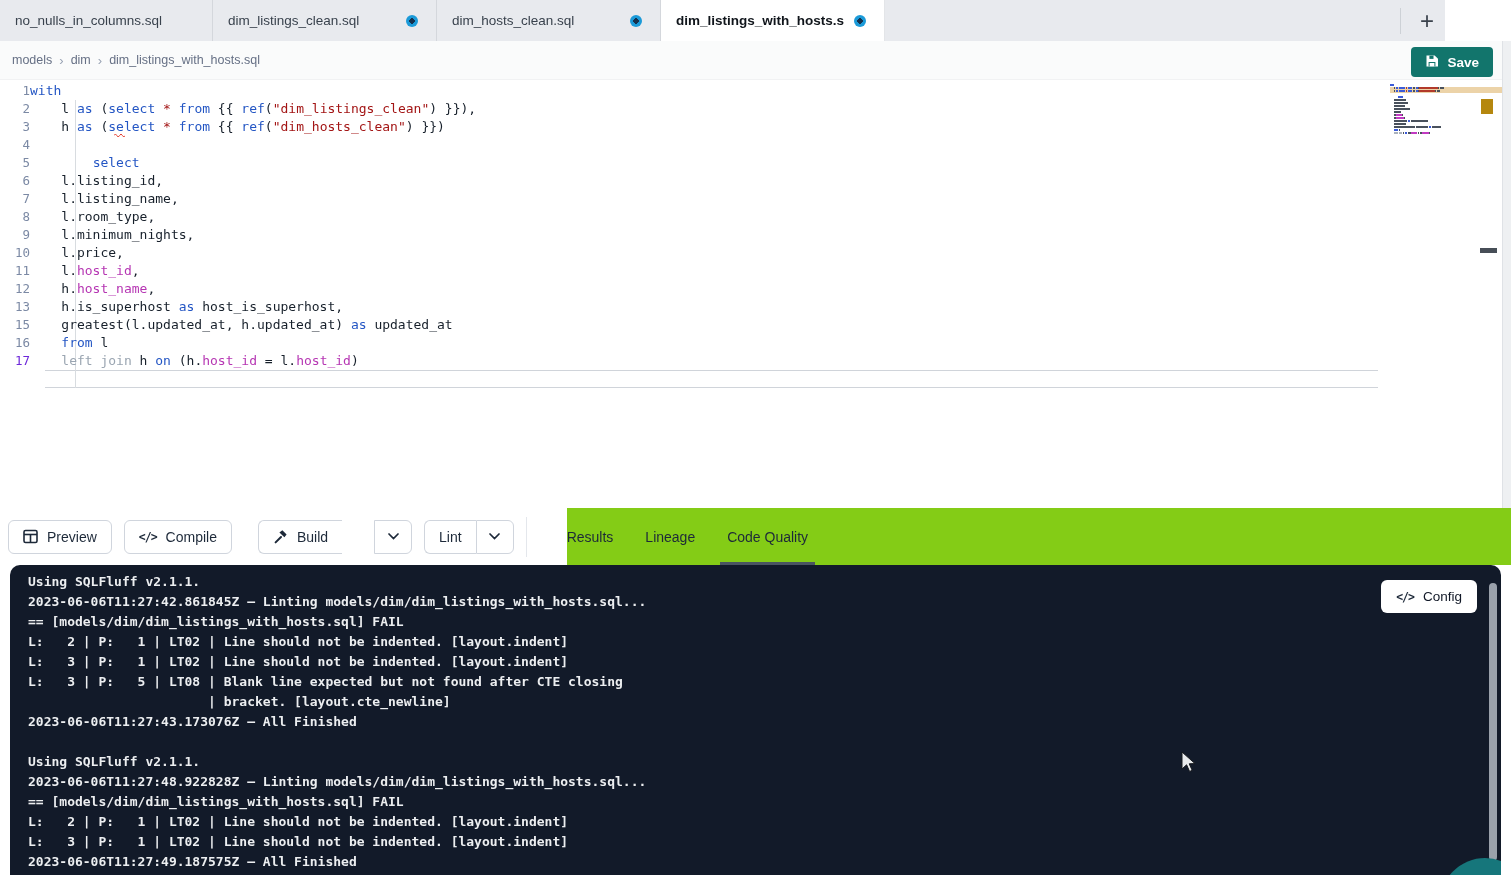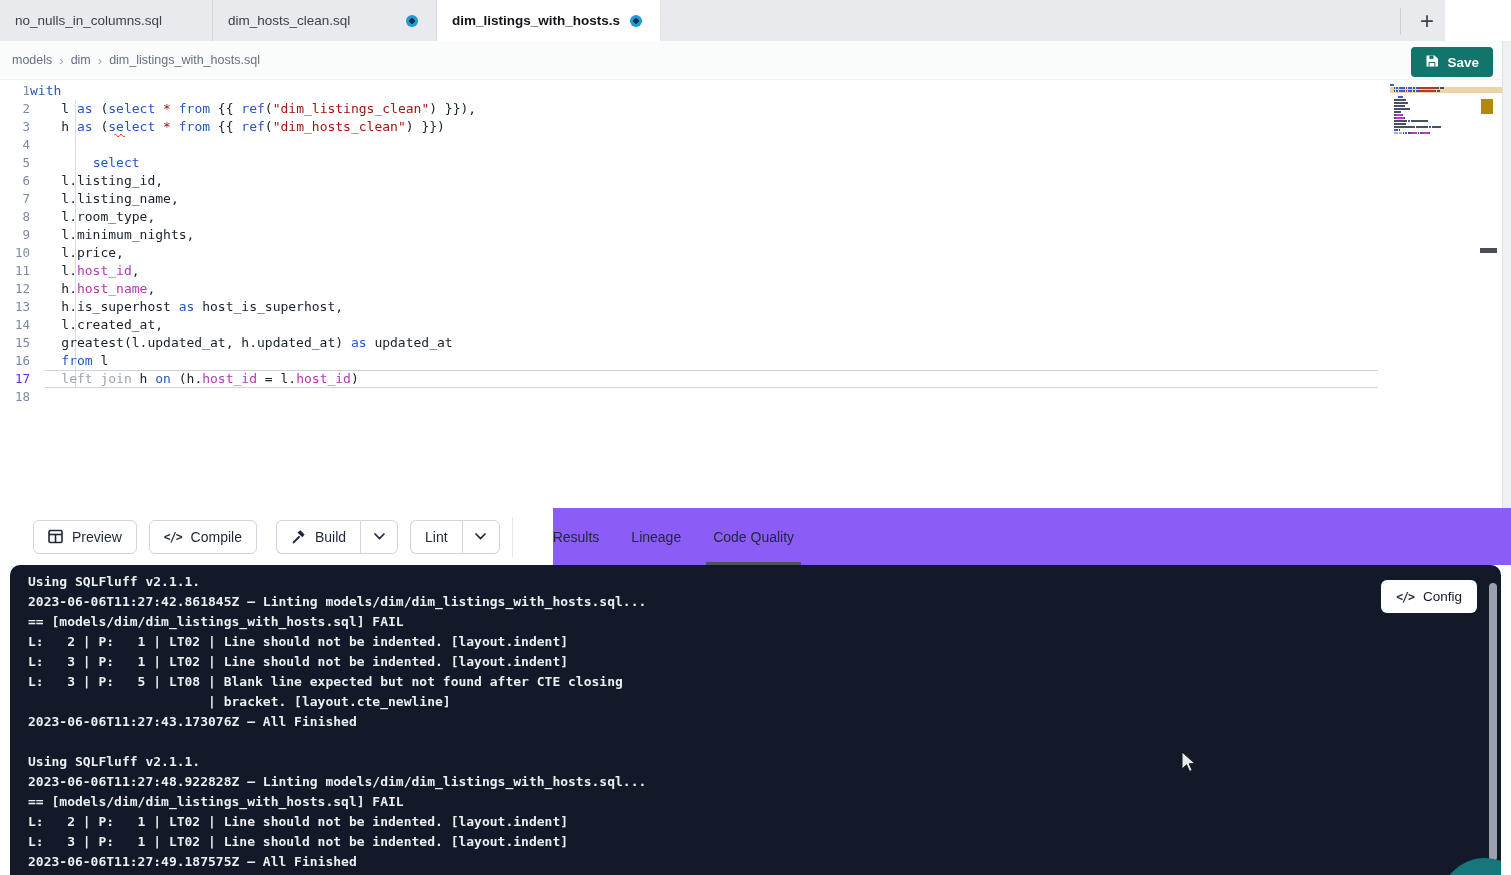--- a/index.html
+++ b/index.html
@@ -50,51 +50,55 @@
   .mband{position:absolute;left:0;top:3px;width:112px;height:6px;background:#ecd3a8;}
   #mrows{position:relative;}
   .mrow{display:flex;height:2px;margin-bottom:1px;}
   .mseg{height:2px;}
   .lint-marker{position:absolute;left:1481px;top:19px;width:12px;height:15px;background:var(--lint-marker);}
   .scroll-dash{position:absolute;left:1480px;top:168px;width:17px;height:5px;background:#474e57;}
 
   .rightstrip{position:absolute;left:1502px;top:41px;width:9px;height:524px;background:#eef0f2;border-left:1px solid #dfe2e6;}
 
   
-  .toolbar{position:absolute;left:0;top:508px;width:1511px;height:57px;background:#fff;display:flex;align-items:center;padding-left:25px;}
+  .toolbar{position:absolute;left:0;top:508px;width:1511px;height:57px;background:#fff;display:flex;align-items:center;}
   .btn{height:34px;border:1px solid #d0d5dd;border-radius:6px;background:#fff;display:flex;align-items:center;gap:9px;
        font-size:14px;color:#1d2939;font-family:"Liberation Sans",sans-serif;cursor:pointer;padding:0 14px;}
   .btn .bicon{display:flex;align-items:center;}
   .code-glyph{font-family:"DejaVu Sans Mono",monospace;font-size:11.5px;font-weight:700;color:#1d2939;letter-spacing:-1px;}
   .split{display:flex;height:34px;}
   .split .main{border-radius:6px 0 0 6px;border-right:none;}
   .split .chev{width:38px;border:1px solid #d0d5dd;border-radius:0 6px 6px 0;background:#fff;display:flex;align-items:center;justify-content:center;cursor:pointer;}
-  .tb-preview{margin-left:8px;} .tb-compile{margin-left:12px;} .tb-build{margin-left:19px;} .tb-lint{margin-left:12px;}
+  .tb-preview{margin-left:8px;} .tb-compile{margin-left:12px;} .tb-build{margin-left:26px;gap:32px;} .tb-lint{margin-left:12px;}
   .tb-sep{width:1px;height:40px;background:#e4e7ec;margin-left:12px;}
-  .qtabs{display:flex;gap:32px;margin-left:40px;height:57px;align-items:center;flex:1;background:#8b5cf6;padding-left:0;align-self:stretch;}
+  .qtabs{display:flex;gap:32px;margin-left:40px;height:57px;align-items:center;flex:1;background:#84cc16;padding-left:0;align-self:stretch;}
   .qtab{position:relative;height:100%;display:flex;align-items:center;font-size:14px;color:#1d2939;cursor:pointer;white-space:nowrap;}
   .qtab.active::after{content:"";position:absolute;left:-7px;right:-7px;bottom:0;height:3px;background:#4a5560;}
 
   
   .terminal{position:absolute;left:10px;top:565px;width:1491px;height:310px;background:var(--terminal-bg);border-radius:10px 10px 0 0;overflow:hidden;}
   #term-pre{margin:0;padding:7px 0 0 18px;font-family:"DejaVu Sans Mono",monospace;font-size:13px;line-height:20px;font-weight:700;color:#eceef0;white-space:pre;}
   .config{position:absolute;top:15px;right:24px;height:33px;padding:0 15px;border:none;border-radius:6px;background:#fff;
           display:flex;align-items:center;gap:9px;font-size:13.5px;color:#111827;font-family:"Liberation Sans",sans-serif;cursor:pointer;}
   .t-scroll{position:absolute;right:4px;top:18px;width:8px;height:278px;background:#9aa1ab;border-radius:4px;}
   .help-circle{position:absolute;left:1430px;top:293px;width:90px;height:90px;border-radius:50%;background:#16767b;cursor:pointer;}
 
   .mouse-cursor{position:absolute;left:1176px;top:748px;pointer-events:none;}
 </style>
 </head>
 <body>
 
 <div class="tabbar">
   <div class="tabs-wrap" id="tabs-wrap">
       <div class="tab">
         <span class="tab-label">no_nulls_in_columns.sql</span>
+      </div>
+      <div class="tab">
+        <span class="tab-label">dim_listings_clean.sql</span>
+        <div class="dot"></div>
       </div>
       <div class="tab">
         <span class="tab-label">dim_hosts_clean.sql</span>
         <div class="dot"></div>
       </div>
       <div class="tab active">
         <span class="tab-label">dim_listings_with_hosts.sql</span>
         <div class="dot"></div>
       </div>
     </div>
@@ -175,38 +179,30 @@
       </div>
       <div class="cline">
         <span class="lnum">12</span>
         <span class="lcode"><span class="tok-pl">    h.</span><span class="tok-atom">host_name</span><span class="tok-pl">,</span></span>
       </div>
       <div class="cline">
         <span class="lnum">13</span>
         <span class="lcode"><span class="tok-pl">    h.is_superhost </span><span class="tok-kw">as</span><span class="tok-pl"> host_is_superhost,</span></span>
       </div>
       <div class="cline">
-        <span class="lnum">14</span>
-        <span class="lcode"><span class="tok-pl">    l.created_at,</span></span>
-      </div>
-      <div class="cline">
         <span class="lnum">15</span>
         <span class="lcode"><span class="tok-pl">    greatest(l.updated_at, h.updated_at) </span><span class="tok-kw">as</span><span class="tok-pl"> updated_at</span></span>
       </div>
       <div class="cline">
         <span class="lnum">16</span>
         <span class="lcode"><span class="tok-pl">    </span><span class="tok-kw">from</span><span class="tok-pl"> l</span></span>
       </div>
       <div class="cline active">
         <span class="lnum">17</span>
         <span class="lcode"><span class="tok-pl">    </span><span class="tok-mut">left join</span><span class="tok-pl"> h </span><span class="tok-kw">on</span><span class="tok-pl"> (h.</span><span class="tok-atom">host_id</span><span class="tok-pl"> = l.</span><span class="tok-atom">host_id</span><span class="tok-pl">)</span></span>
-      </div>
-      <div class="cline">
-        <span class="lnum">18</span>
-        <span class="lcode"></span>
       </div>
     </div>
   <svg class="squiggle" width="11" height="5" viewBox="0 0 11 5">
       <path d="M0 3.5 q1.4 -3 2.8 0 t2.8 0 t2.8 0 t2.8 0" stroke="#e23c2e" stroke-width="1" fill="none"></path>
     </svg>
   <div class="minimap">
     <div class="mband"></div>
     <div id="mrows">
         <div class="mrow">
           <span class="mseg" style="width: 3.8px; background: rgb(59, 91, 217);"></span>

